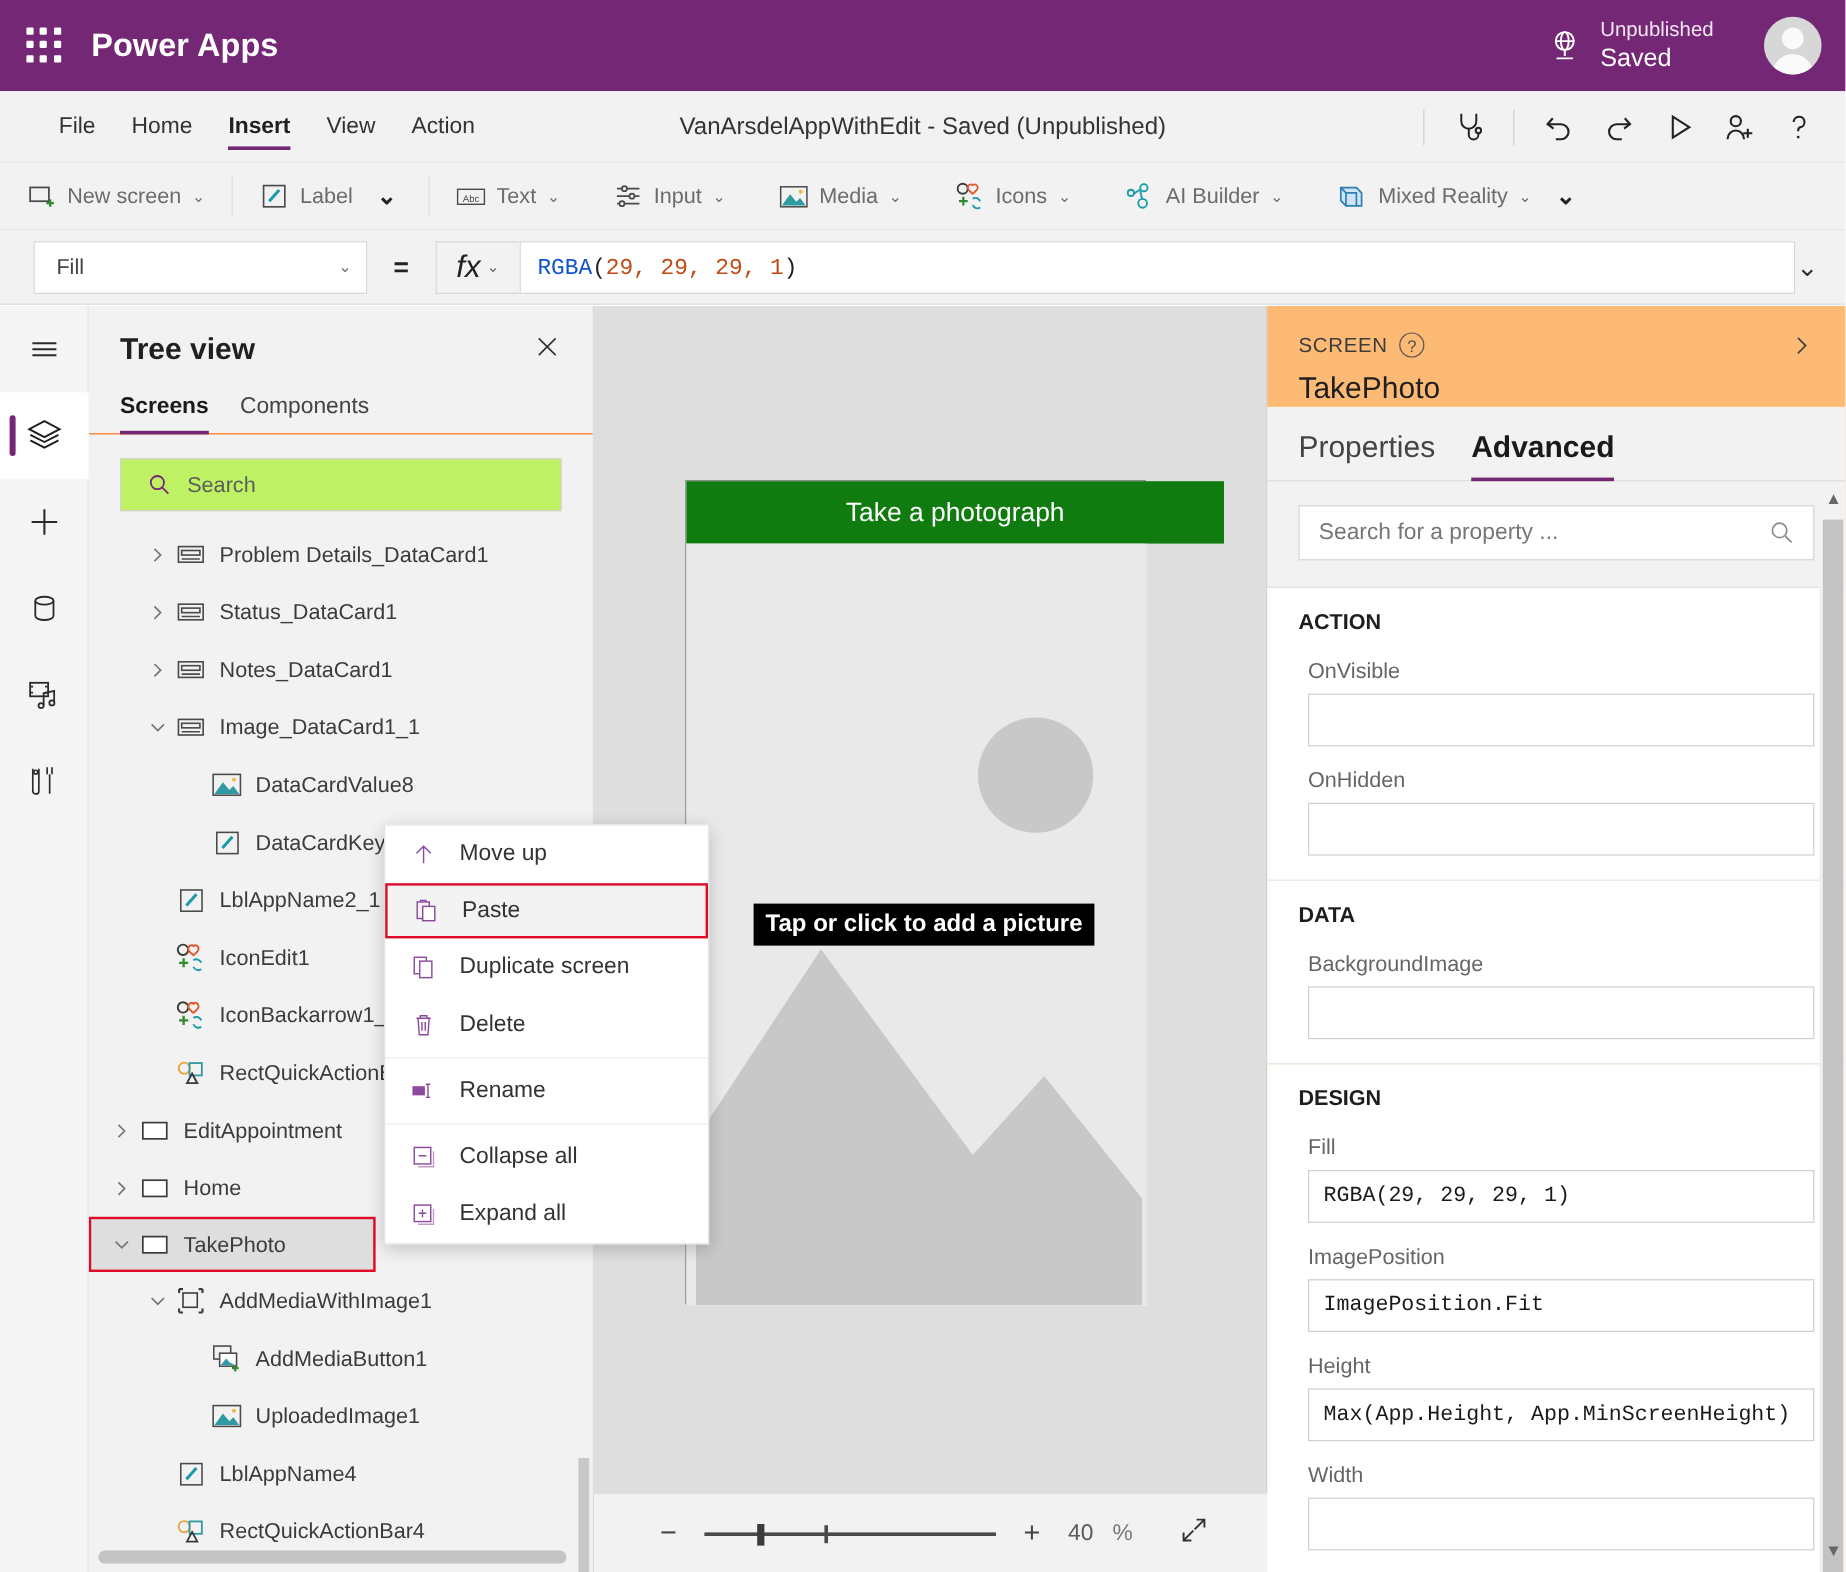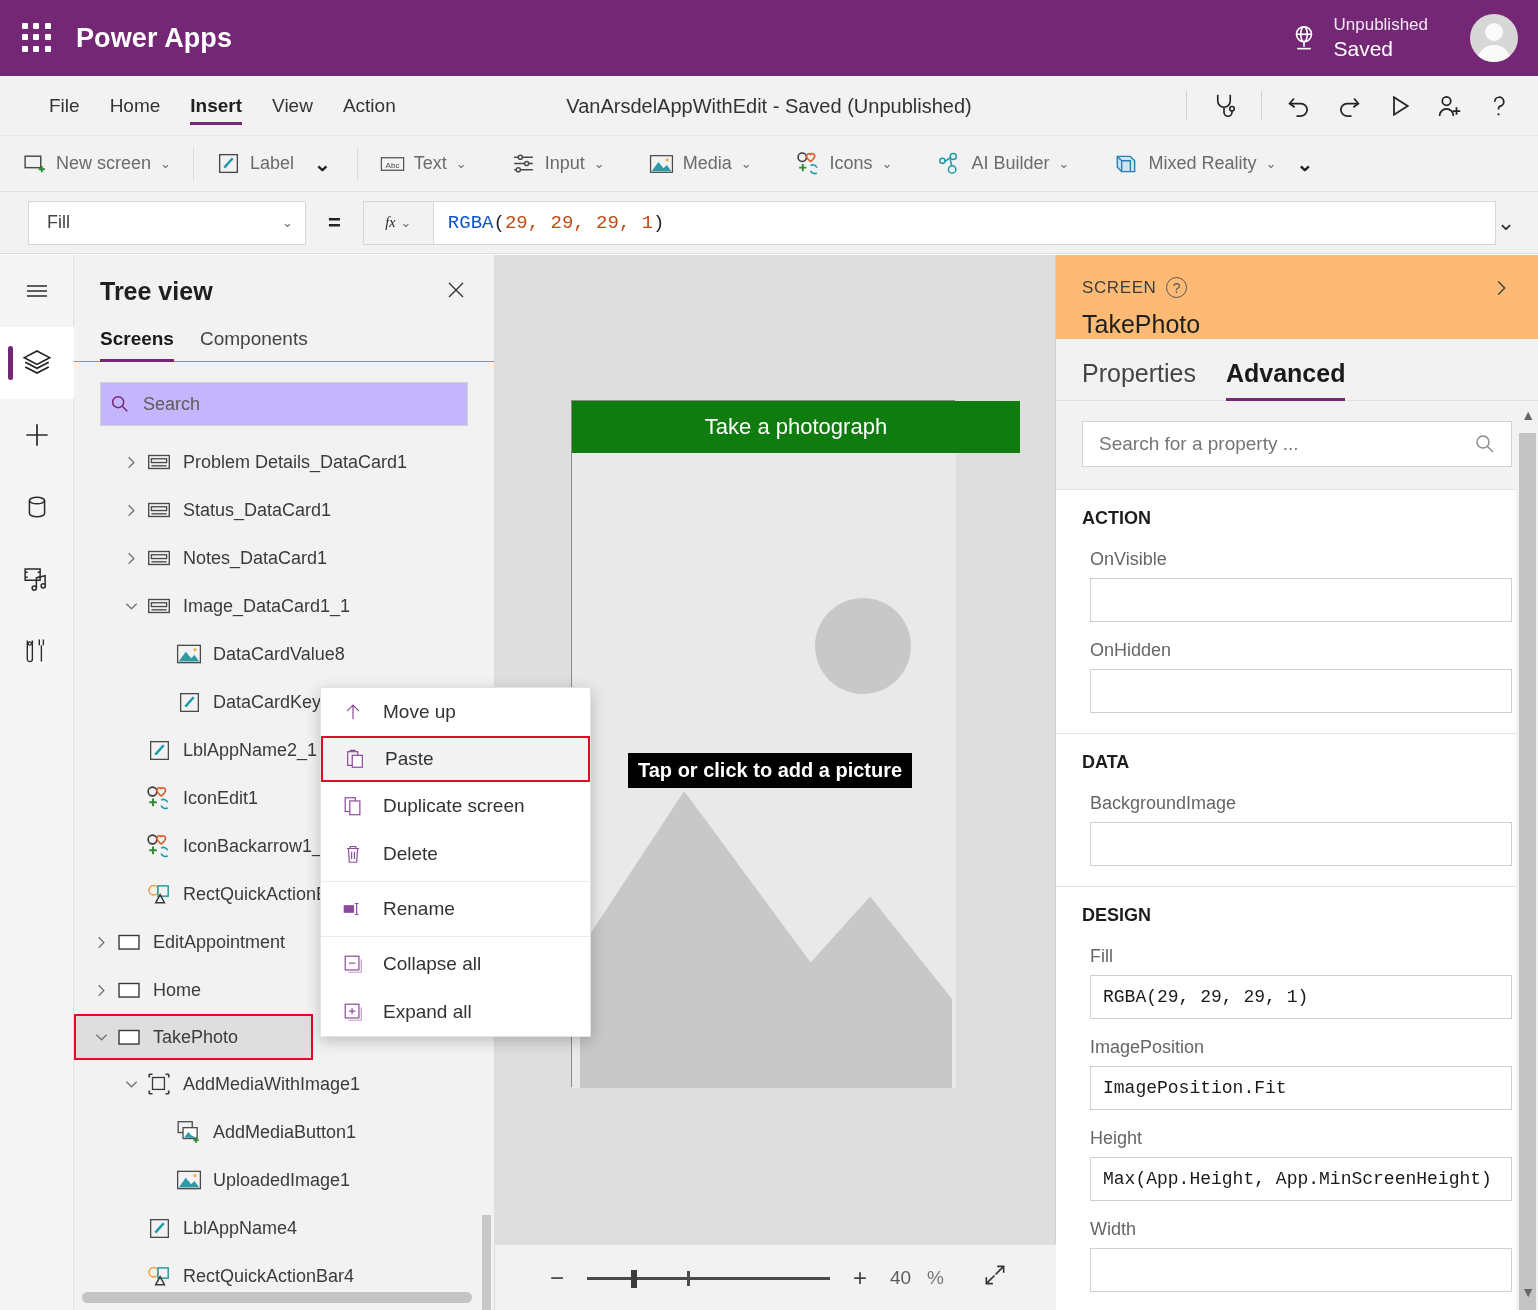--- a/index.html
+++ b/index.html
@@ -95,21 +95,21 @@
     margin-left: 28px; width: 278px; height: 44px; background: #ffffff;
     border: 1px solid #d7d7d7; display: flex; align-items: center;
     justify-content: space-between; padding: 0 12px 0 18px;
     font-size: 18px; color: #444444; cursor: pointer;
   }
   .eqsign { font-size: 22px; color: #222222; margin: 0 22px; font-weight: 700; }
   .fx-box {
     height: 44px; width: 70px; background: #f2f2f2; border: 1px solid #d7d7d7; border-right: none;
     display: flex; align-items: center; justify-content: center; gap: 5px; cursor: pointer;
   }
-  .fx-txt { font-family: Liberation Serif, serif; font-style: italic; font-size: 14px; color: #222; }
+  .fx-txt { font-family: Liberation Sans, sans-serif; font-style: italic; font-size: 26px; color: #222; }
   .formula-in {
     height: 44px; flex: 1; margin-right: 42px; background: #ffffff; border: 1px solid #d7d7d7;
     display: flex; align-items: center; padding-left: 14px;
     font-family: "Liberation Mono", monospace; font-size: 19px;
   }
   .tok-fn { color: #1155cc; }
   .tok-paren { color: #222222; }
   .tok-num { color: #c04a12; }
   .fbar-chev {
     position: absolute; right: 12px; top: 0; height: 62px; width: 40px;
@@ -138,22 +138,22 @@
     background: #f2f2f2; border-right: 1px solid #dcdcdc; overflow: hidden;
   }
   .tree-hd { display: flex; align-items: center; justify-content: space-between; padding: 22px 26px 0 26px; }
   .tree-title { font-size: 25px; color: #202020; font-weight: 600; }
   .tree-close { font-size: 24px; color: #333333; cursor: pointer; line-height: 1; }
   .tree-tabs { display: flex; gap: 26px; padding: 22px 26px 0 26px; border-bottom: 1px solid #f97316; }
   .tree-tab { font-size: 19px; color: #444; padding-bottom: 11px; cursor: pointer; position: relative; }
   .tree-tab.active { font-weight: 700; color: #1a1a1a; }
   .tree-tab.active::after { content: ""; position: absolute; left: 0; right: 0; bottom: -1px; height: 3px; background: #742774; }
   .tsearch {
-    margin: 20px 26px 0 26px; height: 44px; background: #c4b5fd; border: 1px solid #d2d2d2;
-    display: flex; align-items: center; gap: 12px; padding-left: 8px;
+    margin: 20px 26px 0 26px; height: 44px; background: #bef264; border: 1px solid #d2d2d2;
+    display: flex; align-items: center; gap: 12px; padding-left: 21px;
   }
   .tsearch span.ph { font-size: 18px; color: #5c5c5c; }
   .tlist { margin-top: 12px; }
   .trow {
     display: flex; align-items: center; height: 48px; padding-left: 14px;
     font-size: 18px; color: #3b3b3b; cursor: pointer; white-space: nowrap;
   }
   .trow.selected-screen {
     background: #dedede; border: 2px solid #e00b29; margin-left: 0; padding-left: 12px;
     height: 46px; width: 239px;

